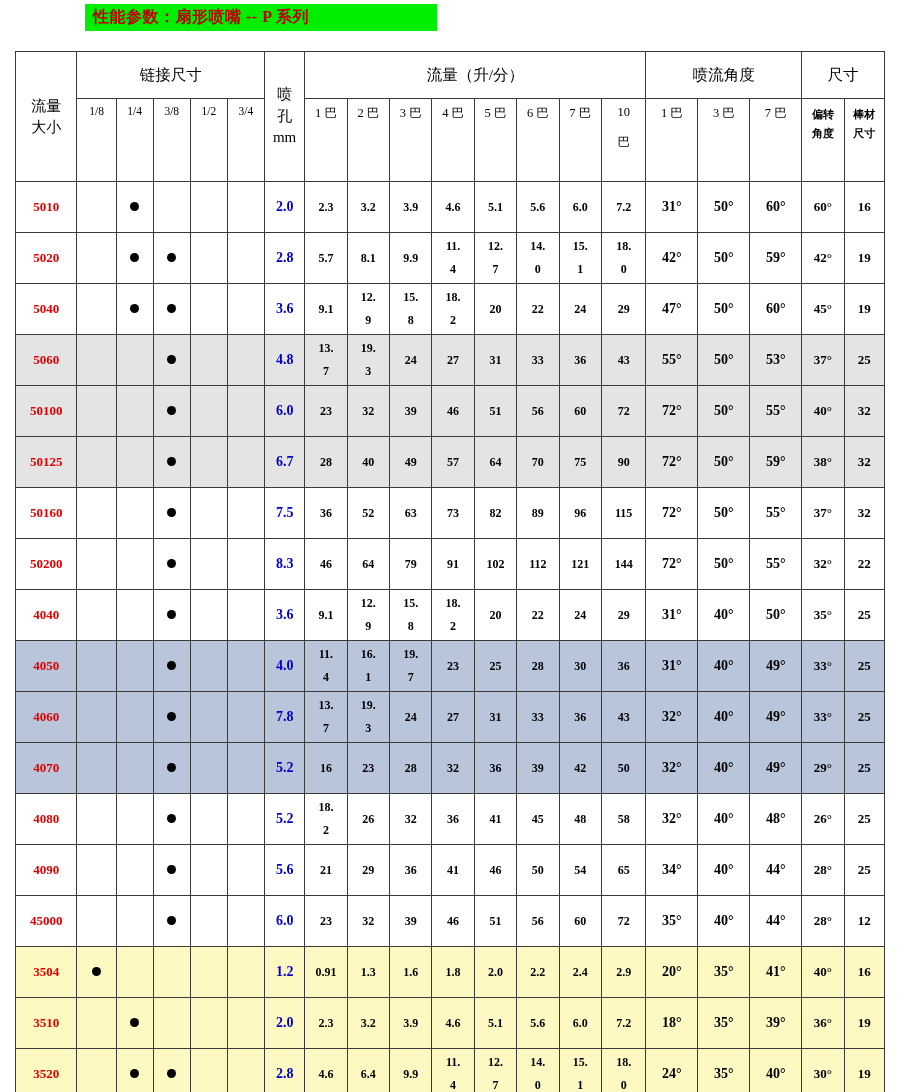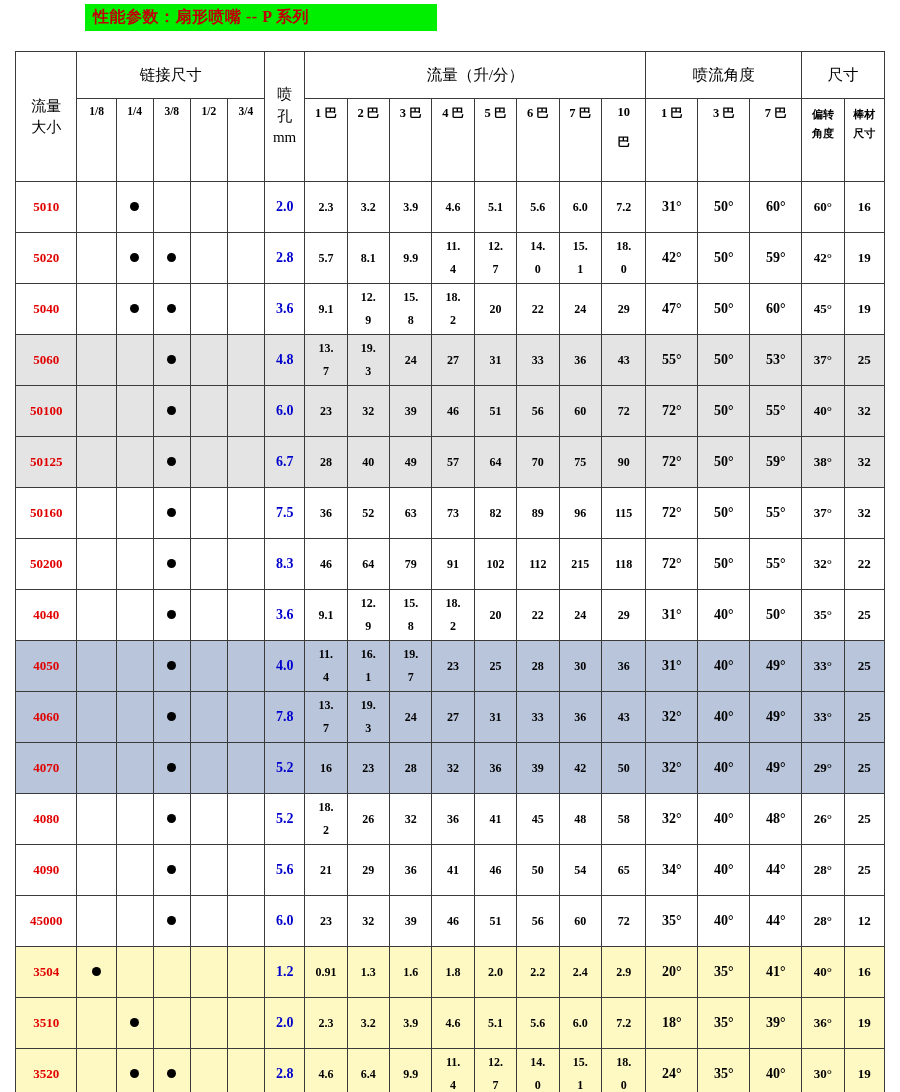--- a/index.html
+++ b/index.html
@@ -79,21 +79,21 @@
     color: #0000cc;
     font-weight: bold;
     font-size: 14px;
     line-height: 1.45;
   }
 
   
   tr.hdr-sub td {
     height: 76px;
     font-size: 11.5px;
-    font-weight: bold;
+    font-weight: normal;
     vertical-align: top;
     padding-top: 6px;
   }
   tr.hdr-sub td.bar { font-size: 12.5px; }
   tr.hdr-sub td.dim-sub {
     font-size: 11px;
     font-weight: bold;
     line-height: 1.7;
   }
 
@@ -365,22 +365,22 @@
           <td class="conn"><span class="dot"></span></td>
           <td class="conn"></td>
           <td class="conn"></td>
           <td class="orifice">8.3</td>
           <td class="flow">46</td>
           <td class="flow">64</td>
           <td class="flow">79</td>
           <td class="flow">91</td>
           <td class="flow">102</td>
           <td class="flow">112</td>
-          <td class="flow">215</td>
-          <td class="flow">118</td>
+          <td class="flow">121</td>
+          <td class="flow">144</td>
           <td class="angle">72°</td>
           <td class="angle">50°</td>
           <td class="angle">55°</td>
           <td class="dimv">32°</td>
           <td class="dimv">22</td>
         </tr>
         <tr class="data ">
           <td class="model">4040</td>
           <td class="conn"></td>
           <td class="conn"></td>

